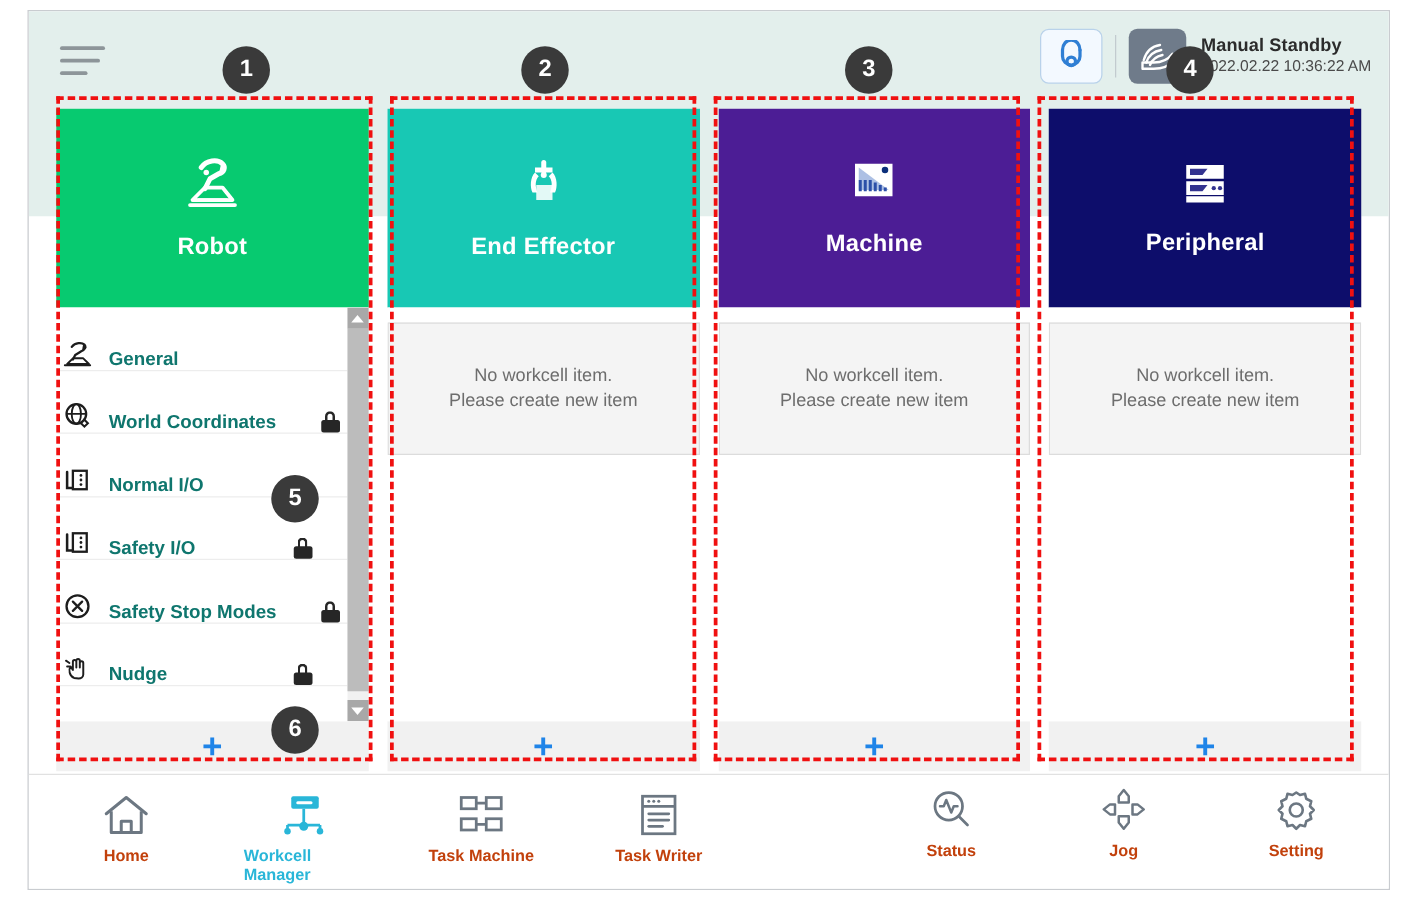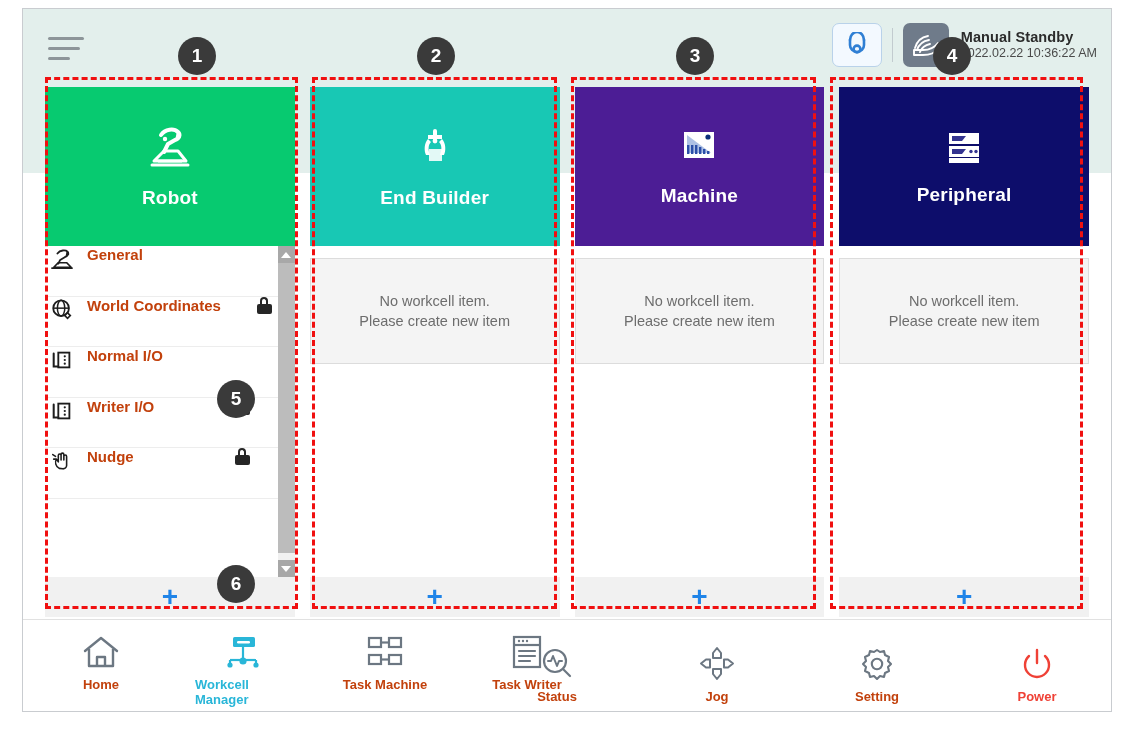--- a/index.html
+++ b/index.html
@@ -75,23 +75,23 @@
   .empty-box {
     margin: 12px 0 0 0; height: 106px;
     border: 1px solid #dcdcdc; background: #f4f4f4;
     display: flex; flex-direction: column; align-items: center; justify-content: center;
     gap: 4px; color: #6d6d6d; font-size: 14.5px;
   }
 
   
   .list { position: absolute; inset: 0; padding-right: 17px; }
   .list-item {
-    height: 50.5px; display: flex; align-items: flex-start; gap: 12px;
+    height: 50.5px; display: flex; align-items: flex-end; gap: 12px;
     border-bottom: 1px solid #ededed; padding: 0 6px 0 4px;
-    font-size: 15px; font-weight: bold; color: #c2410c;
+    font-size: 15px; font-weight: bold; color: #0f766e;
   }
   .list-item .li-label { flex: 1; }
   .li-icon { width: 26px; height: 26px; display:flex; align-items:center; justify-content:center; }
   .lock { width: 15px; height: 17px; position: relative; flex: none; }
   .lock .shackle {
     position: absolute; left: 3.5px; top: 0; width: 8px; height: 8px;
     border: 2.2px solid #262626; border-bottom: none;
     border-radius: 5px 5px 0 0;
   }
   .lock .body {
@@ -129,21 +129,21 @@
   .plus {
     font-size: 28px; line-height: 1; color: #1f84e8; font-weight: bold;
   }
 
   
   .bottomnav {
     position: absolute; left: 0; bottom: 0; width: 100%; height: 92px;
     background: #ffffff; border-top: 1px solid #e1e1e1;
   }
   .nav-left { position: absolute; left: 30px; top: 10px; display: flex; gap: 46px; }
-  .nav-right { position: absolute; right: 26px; top: 22px; display: flex; gap: 64px; }
+  .nav-right { position: absolute; right: 26px; top: 6px; display: flex; gap: 42px; }
   .nav-item {
     width: 96px; display: flex; flex-direction: column; align-items: center;
     gap: 7px; cursor: pointer;
   }
   .nav-item .nv-ico { height: 40px; display: flex; align-items: flex-end; }
   .nav-item .nv-lbl { font-size: 13px; font-weight: bold; color: #c2410c; }
   .nav-item.active .nv-lbl { color: #29b6d8; }
   .nav-item.power .nv-lbl { color: #ef4136; }
 
   
@@ -258,27 +258,41 @@
           <div class="list-item">
             <span class="li-icon">
               <svg width="24" height="24" viewBox="0 0 26 26">
                 <path d="M4 6 L4 20 L9 20" fill="none" stroke="#1d1d1d" stroke-width="2.2" stroke-linecap="round"></path>
                 <rect x="9" y="5" width="12" height="16" fill="none" stroke="#1d1d1d" stroke-width="2"></rect>
                 <circle cx="16" cy="9" r="1.2" fill="#1d1d1d"></circle>
                 <circle cx="16" cy="13" r="1.2" fill="#1d1d1d"></circle>
                 <circle cx="16" cy="17" r="1.2" fill="#1d1d1d"></circle>
               </svg>
             </span>
-            <span class="li-label">Writer I/O</span>
+            <span class="li-label">Safety I/O</span>
             <span class="lock" style="margin-right:22px">
               <span class="shackle"></span>
                 <span class="body"></span>
             </span>
           </div>
 
+          <div class="list-item">
+            <span class="li-icon">
+              <svg width="24" height="24" viewBox="0 0 26 26">
+                <circle cx="13" cy="13" r="9.5" fill="none" stroke="#1d1d1d" stroke-width="2"></circle>
+                <line x1="9" y1="9" x2="17" y2="17" stroke="#1d1d1d" stroke-width="2" stroke-linecap="round"></line>
+                <line x1="17" y1="9" x2="9" y2="17" stroke="#1d1d1d" stroke-width="2" stroke-linecap="round"></line>
+              </svg>
+            </span>
+            <span class="li-label">Safety Stop Modes</span>
+            <span class="lock">
+              <span class="shackle"></span>
+                <span class="body"></span>
+            </span>
+          </div>
 
           <div class="list-item">
             <span class="li-icon">
               <svg width="24" height="24" viewBox="0 0 26 26">
                 <path d="M10 21 C6 19 5 14 7 11 L9 14 L9 7 a1.5 1.5 0 0 1 3 0 L12 12 L12 6
                          a1.5 1.5 0 0 1 3 0 L15 12 L15 8 a1.5 1.5 0 0 1 3 0 L18 18
                          C18 20 16 21.5 14 21.5 Z" fill="none" stroke="#1d1d1d" stroke-width="1.7" stroke-linejoin="round"></path>
                 <line x1="3" y1="6" x2="6" y2="8" stroke="#1d1d1d" stroke-width="1.7" stroke-linecap="round"></line>
                 <line x1="4" y1="11" x2="6" y2="11" stroke="#1d1d1d" stroke-width="1.7" stroke-linecap="round"></line>
               </svg>
@@ -313,21 +327,21 @@
         <span>
           <svg width="46" height="46" viewBox="0 0 46 46">
             <path d="M23 6 L23 13" stroke="#ffffff" stroke-width="4" stroke-linecap="round"></path>
             <path d="M16 10 L30 10 L30 14 L16 14 Z" fill="#ffffff"></path>
             <path d="M16 14 C12 18 12 26 14 30 L18 30 C16 25 16 20 19 17" fill="#ffffff"></path>
             <path d="M30 14 C34 18 34 26 32 30 L28 30 C30 25 30 20 27 17" fill="#ffffff"></path>
             <circle cx="23" cy="16" r="2.4" fill="#ffffff"></circle>
             <rect x="17" y="24" width="13" height="12" fill="#ffffff" opacity="0.88"></rect>
           </svg>
         </span>
-        <span class="p-title">End Builder</span>
+        <span class="p-title">End Effector</span>
       </div>
       <div class="panel-body">
         <div class="empty-box">
           <span>No workcell item.</span>
           <span>Please create new item</span>
         </div>
       </div>
       <div class="panel-foot">
         <span class="plus">+</span>
       </div>
@@ -484,29 +498,20 @@
           <svg width="38" height="36" viewBox="0 0 38 36">
             <path d="M19 4 L22 6 L26 5 L27 9 L31 11 L30 15 L33 18 L30 21 L31 25 L27 27 L26 31
                      L22 30 L19 33 L16 30 L12 31 L11 27 L7 25 L8 21 L5 18 L8 15 L7 11 L11 9
                      L12 5 L16 6 Z" fill="none" stroke="#6c7782" stroke-width="2.1" stroke-linejoin="round"></path>
             <circle cx="19" cy="18" r="5.2" fill="none" stroke="#6c7782" stroke-width="2.1"></circle>
           </svg>
         </span>
         <span class="nv-lbl">Setting</span>
       </div>
 
-      <div class="nav-item power">
-        <span class="nv-ico">
-          <svg width="38" height="36" viewBox="0 0 38 36">
-            <path d="M11 10 a12 12 0 1 0 16 0" fill="none" stroke="#ef4136" stroke-width="2.4" stroke-linecap="round"></path>
-            <line x1="19" y1="4" x2="19" y2="17" stroke="#ef4136" stroke-width="2.4" stroke-linecap="round"></line>
-          </svg>
-        </span>
-        <span class="nv-lbl">Power</span>
-      </div>
     </div>
   </div>
 
   <div class="ann" style="left:22px;  top:68px; width:253px; height:532px;"></div>
   <div class="ann" style="left:289px; top:68px; width:245px; height:532px;"></div>
   <div class="ann" style="left:548px; top:68px; width:245px; height:532px;"></div>
   <div class="ann" style="left:807px; top:68px; width:253px; height:532px;"></div>
 
   <div class="badge" style="left:155px; top:28px;">1</div>
   <div class="badge" style="left:394px; top:28px;">2</div>

